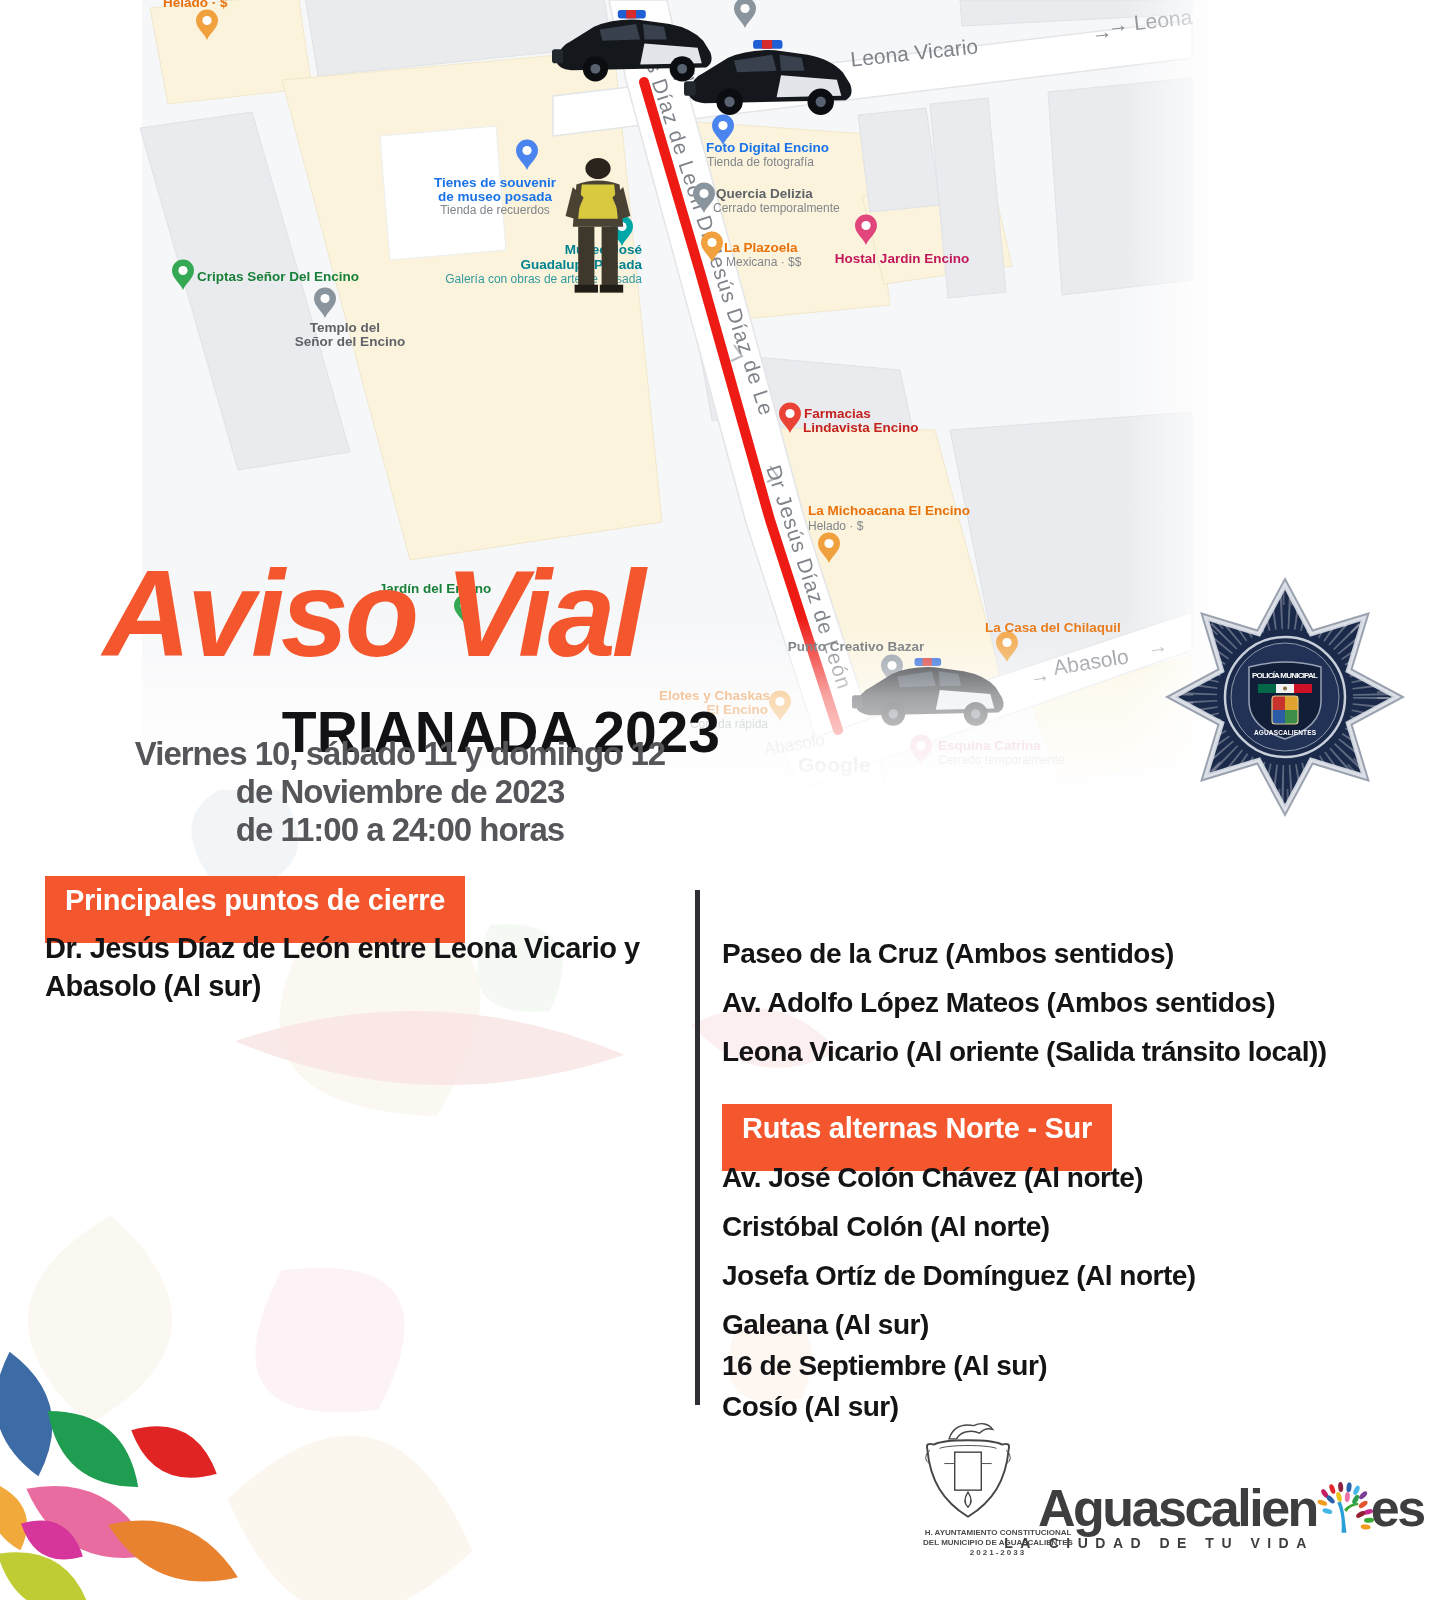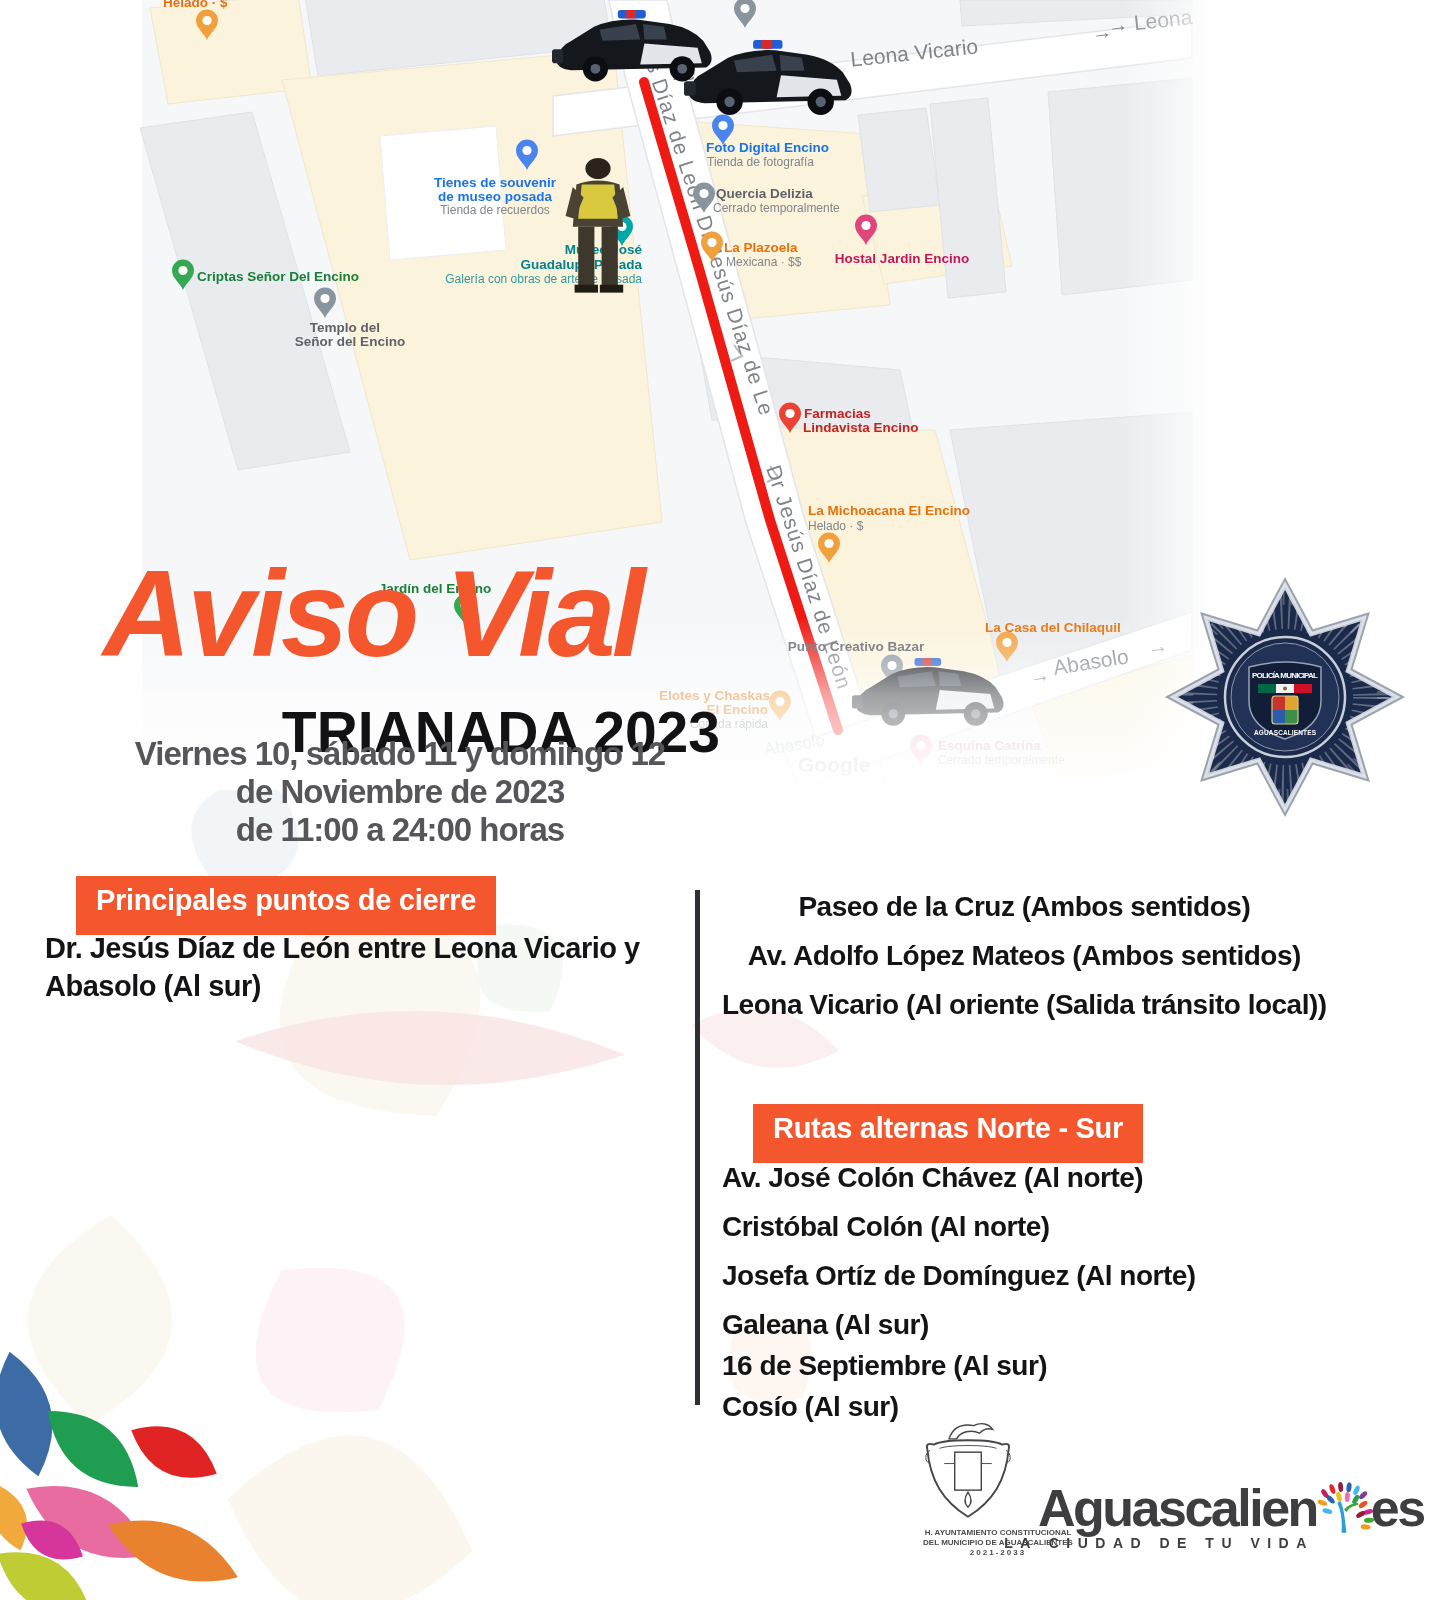--- a/index.html
+++ b/index.html
@@ -32,31 +32,31 @@
   .badge-star-outer{fill:#DDE1E7;stroke:#9AA2B0;stroke-width:2;}
   .badge-star-inner{fill:var(--badge_navy);stroke:#C8CFDA;stroke-width:1.5;}
   .badge-burst{stroke:#fff;fill:none;}
   .badge-circle{fill:var(--badge_navy);stroke:var(--badge_silver);stroke-width:2.5;}
   .badge-ring{fill:#223156;stroke:#8E99AC;stroke-width:1;}
   .badge-shield{fill:#121E38;stroke:#97A1B4;stroke-width:1.5;}
   .badge-text{fill:#fff;font-weight:bold;}
 
   
   .sec-header{display:inline-block;background:var(--accent_orange);color:#fff;
-      font-size:29px;font-weight:800;padding:8px 20px 18px 20px;letter-spacing:-.3px;white-space:nowrap;margin-left:31px;}
+      font-size:29px;font-weight:800;padding:8px 20px 26px 20px;letter-spacing:-.3px;white-space:nowrap;}
   #closures-header{position:absolute;left:45px;top:876px;z-index:6;}
   #closures-body{position:absolute;left:45px;top:930px;width:640px;z-index:6;
       font-size:29px;font-weight:700;color:var(--text_dark);line-height:1.3;letter-spacing:-.5px;}
   #col-divider{position:absolute;left:695px;top:890px;width:5px;height:515px;
       background:var(--divider_dark);z-index:6;}
   #routes-ew-header{position:absolute;left:722px;top:876px;z-index:6;}
   #routes-ns-header{position:absolute;left:722px;top:1104px;z-index:6;}
   .routes-list{position:absolute;left:722px;list-style:none;margin:0;padding:0;z-index:6;
       font-size:28px;font-weight:700;color:var(--text_dark);letter-spacing:-.5px;}
-  #routes-ew{top:891px;text-align:center;}
+  #routes-ew{top:938px;}
   #routes-ns{top:1162px;}
   .routes-list li{margin-bottom:17px;white-space:nowrap;}
   #routes-ns li:nth-child(n+4){margin-bottom:9px;}
 
   
   #footer{position:absolute;left:0;top:1390px;width:1449px;height:210px;z-index:6;}
   #crest-svg{position:absolute;left:920px;top:28px;}
   #crest-text{position:absolute;left:908px;top:138px;width:180px;text-align:center;
       font-size:8px;font-weight:bold;color:#4A4A4C;line-height:10px;}
   #crest-years{letter-spacing:2px;}

